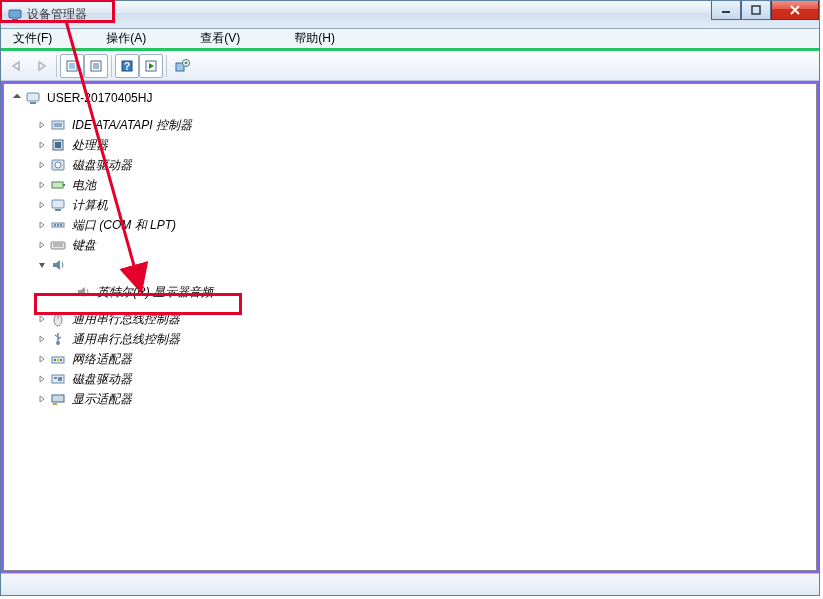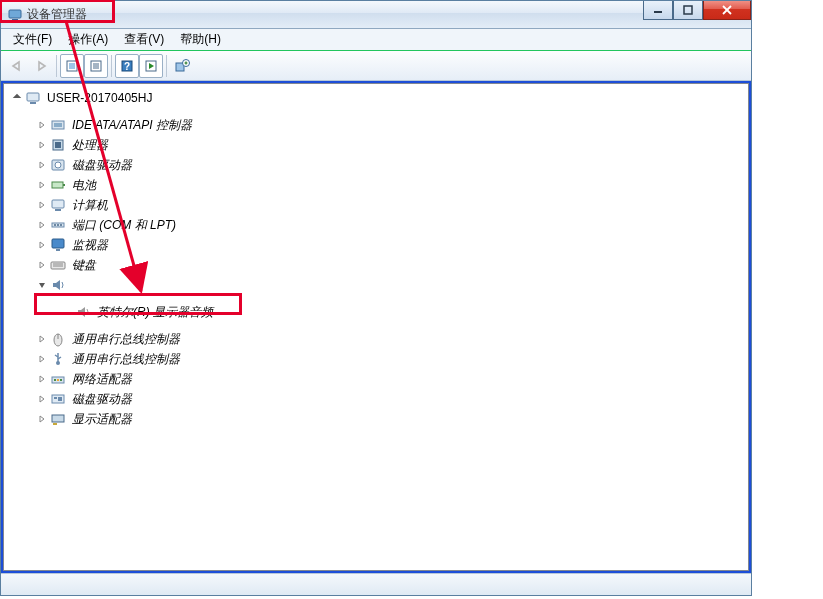--- a/index.html
+++ b/index.html
@@ -7,24 +7,24 @@
     margin: 0;
     font-family: "Microsoft YaHei", "Segoe UI", Tahoma, sans-serif;
     font-size: 12px;
     background: #fff;
     width: 823px;
     height: 599px;
     overflow: hidden;
     position: relative;
   }
   .window {
-    width: 752px;
+    width: 820px;
     height: 596px;
     border: 1px solid #5a7fa0;
-    background: #1d4ed8;
+    background: #8b5cf6;
     display: flex;
     flex-direction: column;
     position: relative;
   }
   .titlebar {
     height: 28px;
     background: linear-gradient(to bottom, #f4f8fc 0%, #dfe9f5 45%, #d0deee 46%, #e3edf7 100%);
     border-bottom: 1px solid #8fa8c0;
     display: flex;
     align-items: center;
@@ -56,22 +56,23 @@
     width: 48px;
     background: linear-gradient(to bottom, #f08f84 0%, #e25b4d 45%, #d0311f 46%, #c92a18 100%);
     color: #fff;
     border-color: #8a2218;
   }
   .menubar {
     height: 22px;
     display: flex;
     align-items: center;
     padding-left: 4px;
-    border-bottom: 1px solid #22c55e;
+    border-bottom: 3px solid #22c55e;
     background: #f0f5fa;
+    gap: 38px;
   }
   .menu-item { padding: 2px 8px; cursor: default; }
   .toolbar {
     height: 30px;
     display: flex;
     align-items: center;
     padding-left: 4px;
     gap: 0;
     background: linear-gradient(to bottom, #fcfdfe, #e6eef7);
     border-bottom: 1px solid #b8c8d8;
@@ -346,36 +347,20 @@
             </li>
             <li>
               <div class="node-row">
                 <span class="expander">
                   <svg width="10" height="10">
                     <path d="M3 2 L7 5 L3 8 Z" fill="none" stroke="#888" stroke-width="1"></path>
                   </svg>
                 </span>
                 <span class="node-icon">
                   <svg width="16" height="16">
-                    <rect x="2" y="2" width="12" height="9" rx="1" fill="#4a8aca" stroke="#2a5a8a"></rect>
-                    <rect x="6" y="12" width="4" height="2" fill="#6a8aac"></rect>
-                  </svg>
-                </span>
-                <span class="node-label">监视器</span>
-              </div>
-            </li>
-            <li>
-              <div class="node-row">
-                <span class="expander">
-                  <svg width="10" height="10">
-                    <path d="M3 2 L7 5 L3 8 Z" fill="none" stroke="#888" stroke-width="1"></path>
-                  </svg>
-                </span>
-                <span class="node-icon">
-                  <svg width="16" height="16">
                     <rect x="1" y="5" width="14" height="7" rx="1" fill="#e8e8e8" stroke="#888"></rect>
                     <line x1="3" y1="7" x2="13" y2="7" stroke="#888"></line>
                     <line x1="3" y1="9" x2="13" y2="9" stroke="#888"></line>
                   </svg>
                 </span>
                 <span class="node-label">键盘</span>
               </div>
             </li>
             <li>
               <div class="node-row">

